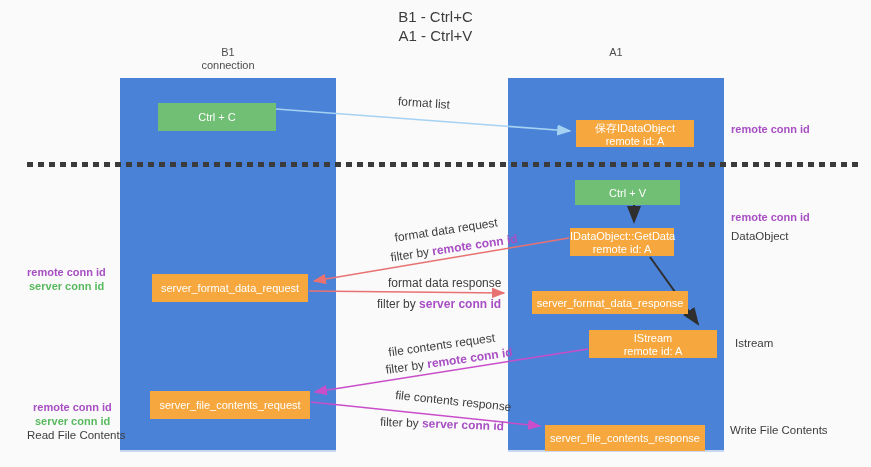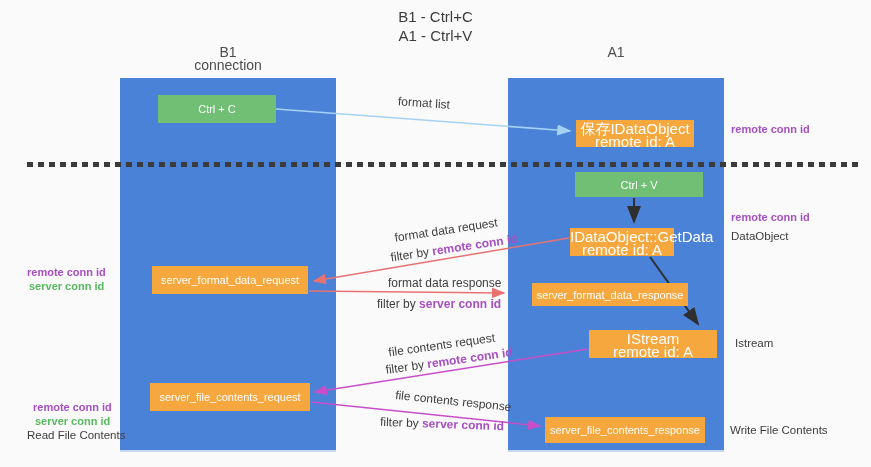--- a/index.html
+++ b/index.html
@@ -14,33 +14,33 @@
     overflow:hidden;
   }
   .abs{position:absolute;}
   .title{
     left:0;top:7;width:871px;
     text-align:center;
     font-size:15px;line-height:19px;color:#3c3c3c;
   }
   .col-header{
     text-align:center;
-    font-size:14px;line-height:13px;color:#4d4d4d;
+    font-size:11px;line-height:13px;color:#4d4d4d;
   }
   .column{
     background:#4a82d7;
     border-bottom:2px solid #c9d8f0;
   }
   .box{
     color:#ffffff;
     text-align:center;
     font-size:11px;
   }
-  .box.single{display:flex;align-items:center;justify-content:center;}
-  .box.duo{font-size:15px;line-height:13px;padding-top:2px;box-sizing:border-box;}
+  .box.single{display:flex;align-items:center;justify-content:center;margin-top:8px;}
+  .box.duo{font-size:11px;line-height:13px;padding-top:2px;box-sizing:border-box;}
   .green-box{background:#71bf74;}
   .orange-box{background:#f6a73e;}
   .lbl{font-size:12px;color:#3d3d3d;white-space:nowrap;}
   .lbl .purple{color:#a84fc4;font-weight:bold;}
   .side-purple{font-size:11px;font-weight:bold;color:#a84fc4;white-space:nowrap;}
   .side-green{font-size:11px;font-weight:bold;color:#58b95e;white-space:nowrap;}
   .side-black{font-size:11.5px;color:#3d3d3d;white-space:nowrap;}
   .dashed-line{
     height:5px;
     background:repeating-linear-gradient(90deg,#3b3b3b 0 6px,transparent 6px 11px);
@@ -96,21 +96,21 @@
 
   <div class="abs box single green-box" style="left:158px;top:95px;width:118px;height:28px;">
     <span>Ctrl + C</span>
   </div>
 
   <div class="abs box duo orange-box" style="left:576px;top:120px;width:118px;height:27px;">
     <div>保存IDataObject</div>
     <div>remote id: A</div>
   </div>
 
-  <div class="abs box single green-box" style="left:575px;top:172px;width:128px;height:25px;">
+  <div class="abs box single green-box" style="left:575px;top:172px;width:105px;height:25px;">
     <span>Ctrl + V</span>
   </div>
 
   <div class="abs box duo orange-box" style="left:570px;top:228px;width:104px;height:28px;">
     <div>IDataObject::GetData</div>
     <div>remote id: A</div>
   </div>
 
   <div class="abs box single orange-box" style="left:152px;top:266px;width:156px;height:28px;">
     <span>server_format_data_request</span>

